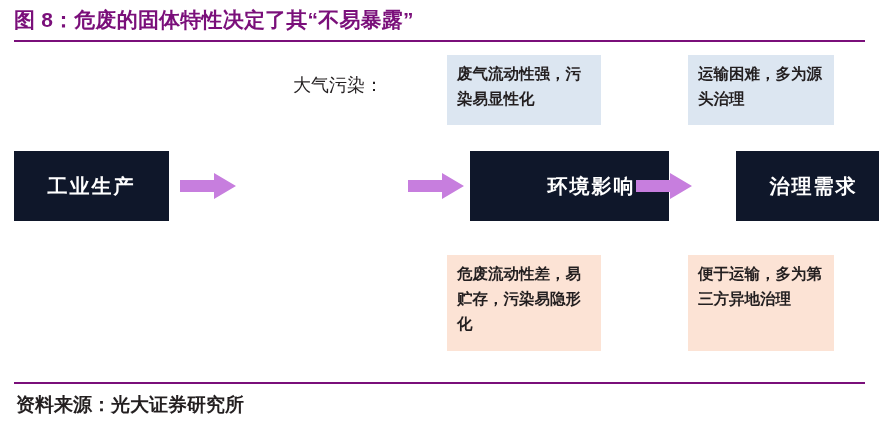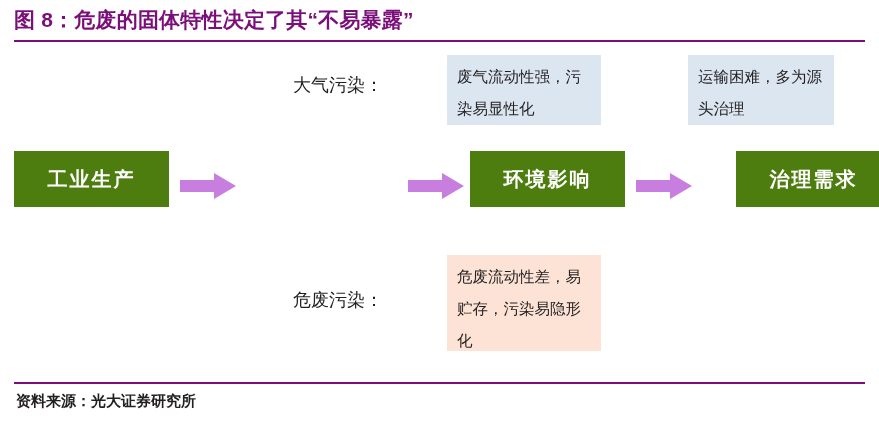--- a/index.html
+++ b/index.html
@@ -49,43 +49,43 @@
     left: 14px;
     top: 382px;
     width: 851px;
     height: 2px;
     background: #7a0f7a;
   }
   .footer-text {
     position: absolute;
     left: 16px;
     top: 392px;
-    font-size: 15px;
+    font-size: 19px;
     font-weight: bold;
     color: #231f20;
     white-space: nowrap;
   }
   
   .flow-box {
     position: absolute;
     top: 151px;
     width: 155px;
-    height: 56px;
-    background: #4d7c0f;
+    height: 70px;
+    background: #0f172a;
     display: flex;
     align-items: center;
     justify-content: center;
     color: #ffffff;
     font-size: 20px;
     font-weight: bold;
     letter-spacing: 2px;
   }
   #flow-0 { left: 14px; }
   #flow-1 { left: 242px; }
-  #flow-2 { left: 470px; }
+  #flow-2 { left: 470px; padding-left: 44px; }
   #flow-3 { left: 736px; }
 
   
   .arrow {
     position: absolute;
     top: 173px;
     width: 56px;
     height: 26px;
   }
   #arrow-0 { left: 180px; }
@@ -100,49 +100,50 @@
     white-space: nowrap;
   }
   #label-air { left: 293px; top: 73px; }
   #label-haz { left: 293px; top: 288px; }
 
   
   .note {
     position: absolute;
     box-sizing: border-box;
     font-size: 15.5px;
-    line-height: 32px;
+    line-height: 25px;
     padding: 6px 12px 6px 10px;
     color: #231f20;
+    font-weight: bold;
   }
   .note-blue { background: #dce6f1; }
   .note-peach { background: #fce3d5; }
 
   #note-air-1 { left: 447px; top: 55px; width: 154px; height: 70px; }
   #note-air-2 { left: 688px; top: 55px; width: 146px; height: 70px; }
   #note-haz-1 { left: 447px; top: 255px; width: 154px; height: 96px; }
   #note-haz-2 { left: 688px; top: 255px; width: 146px; height: 96px; }
 </style>
 </head>
 <body>
 
 <div class="page">
 
   <div class="title-bar">
     <div class="title-text">图 8：危废的固体特性决定了其“不易暴露”</div>
   </div>
   <div class="title-rule"></div>
 
   <div class="row-label" id="label-air">大气污染：</div>
-  <div class="row-label" id="label-haz">危废污染：</div>
 
   <div class="note note-blue" id="note-air-1">废气流动性强，污染易显性化</div>
   <div class="note note-blue" id="note-air-2">运输困难，多为源头治理</div>
 
   <div class="note note-peach" id="note-haz-1">危废流动性差，易贮存，污染易隐形化</div>
+  <div class="note note-peach" id="note-haz-2">便于运输，多为第三方异地治理</div>
 
   <div class="flow-box" id="flow-0">工业生产</div>
   <div class="flow-box" id="flow-2">环境影响</div>
   <div class="flow-box" id="flow-3">治理需求</div>
 
   <div class="arrow" id="arrow-0">
     <svg width="56" height="26" viewBox="0 0 56 26">
       <polygon points="0,7 34,7 34,0 56,13 34,26 34,19 0,19" fill="#c77ede"></polygon>
     </svg>
   </div>

